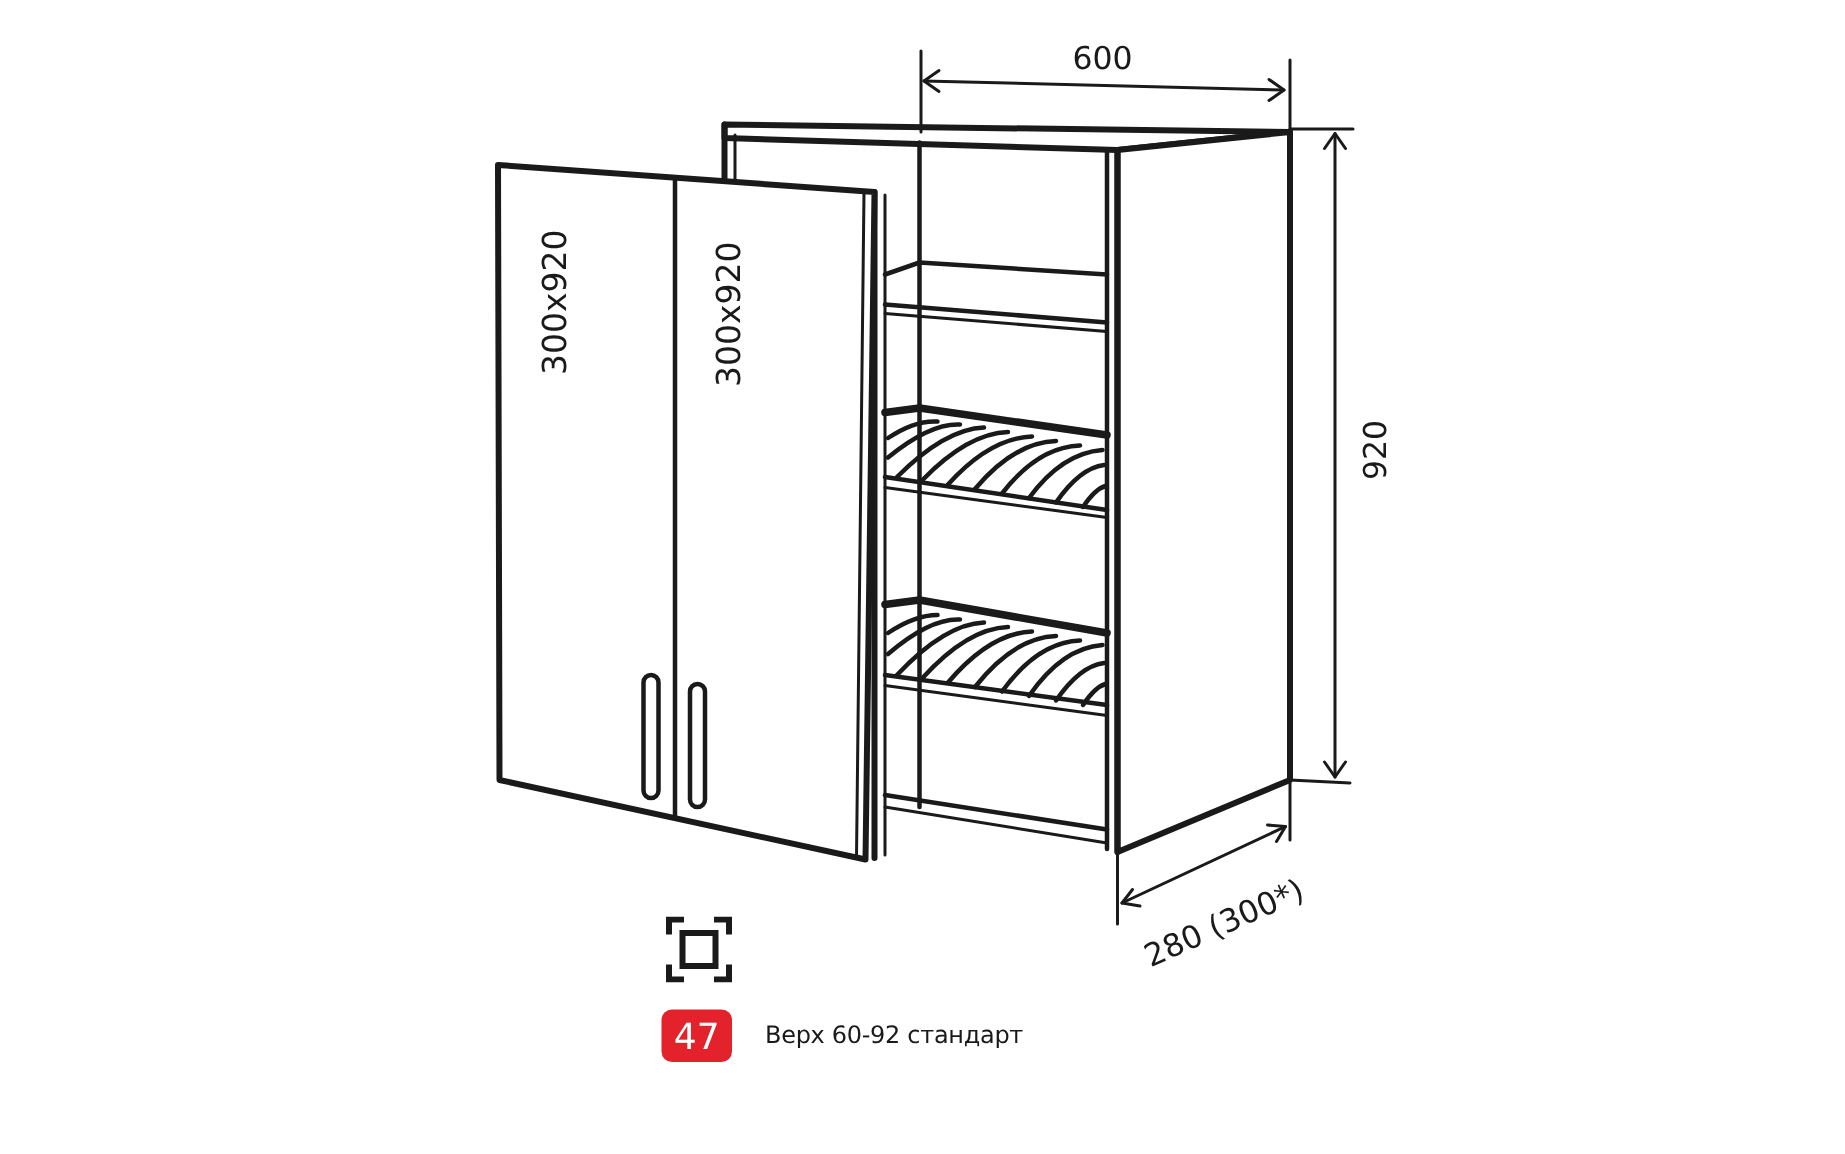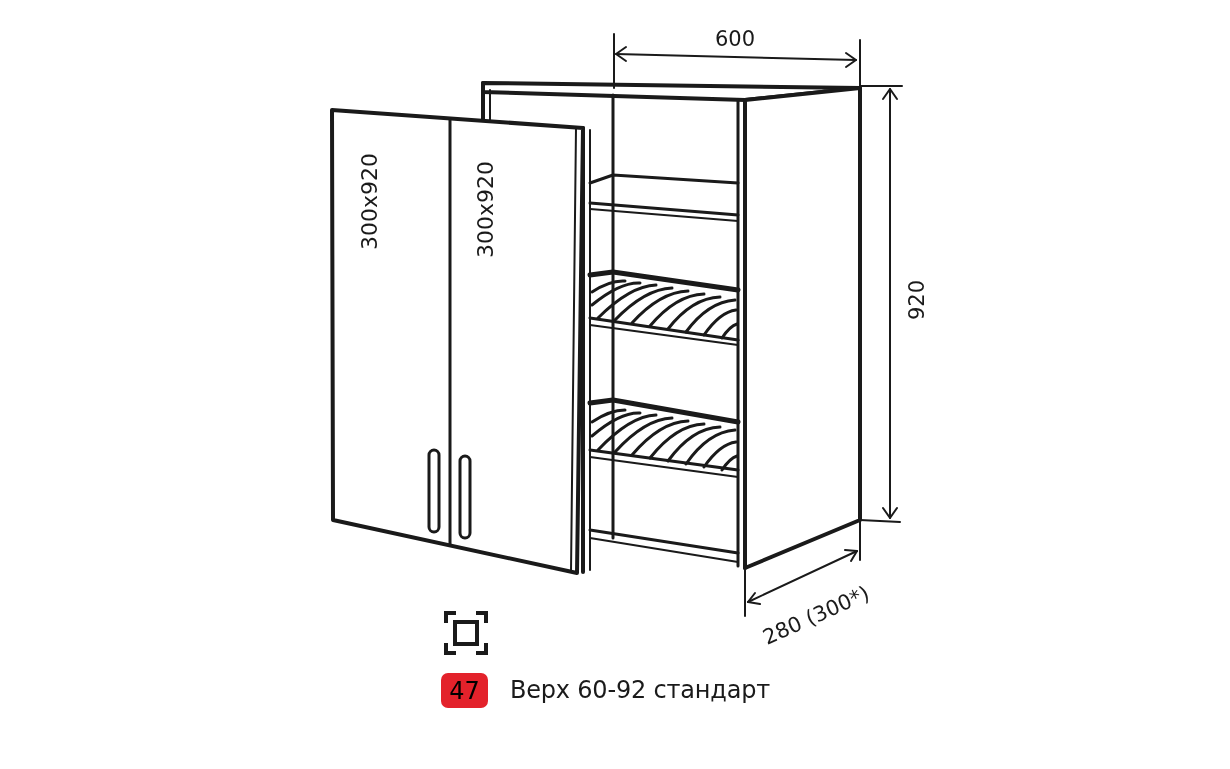--- a/index.html
+++ b/index.html
@@ -1,22 +1,22 @@
 <!DOCTYPE html>
 <html><head>
   <meta charset="utf-8">
   <style>
     html, body { margin: 0; padding: 0; background: #ffffff; }
     body { width: 1230px; height: 769px; position: relative; overflow: hidden; font-family: "DejaVu Sans", sans-serif; color: #1a1a1a; }
     #drawing { position: absolute; left: 0; top: 0; width: 1230px; height: 769px; }
     .dim-label { font-family: "DejaVu Sans", sans-serif; font-size: 21px; fill: #1a1a1a; }
     .door-label { font-family: "DejaVu Sans", sans-serif; font-size: 22px; fill: #1a1a1a; }
-    .caption { position: absolute; left: 510px; top: 674px; font-size: 24px; line-height: 32px; color: #1a1a1a; letter-spacing: -0.2px; }
+    .caption { position: absolute; left: 510px; top: 674px; font-size: 16px; line-height: 32px; color: #1a1a1a; letter-spacing: -0.2px; }
     .caption div { white-space: nowrap; }
-    .badge { position: absolute; left: 441px; top: 673px; width: 47px; height: 35px; background: #e3222b; border-radius: 7px; color: #000000; font-size: 24px; display: flex; align-items: center; justify-content: center; }
+    .badge { position: absolute; left: 441px; top: 673px; width: 47px; height: 35px; background: #e3222b; border-radius: 7px; color: #ffffff; font-size: 24px; display: flex; align-items: center; justify-content: center; }
     .icon-frame { position: absolute; left: 444px; top: 611px; width: 44px; height: 44px; }
   </style>
 </head>
 <body>
 
 <svg id="drawing" viewBox="0 0 1230 769" xmlns="http://www.w3.org/2000/svg">
   <g fill="none" stroke="#1a1a1a" stroke-linejoin="round" stroke-linecap="round">
 
     <g>
 

